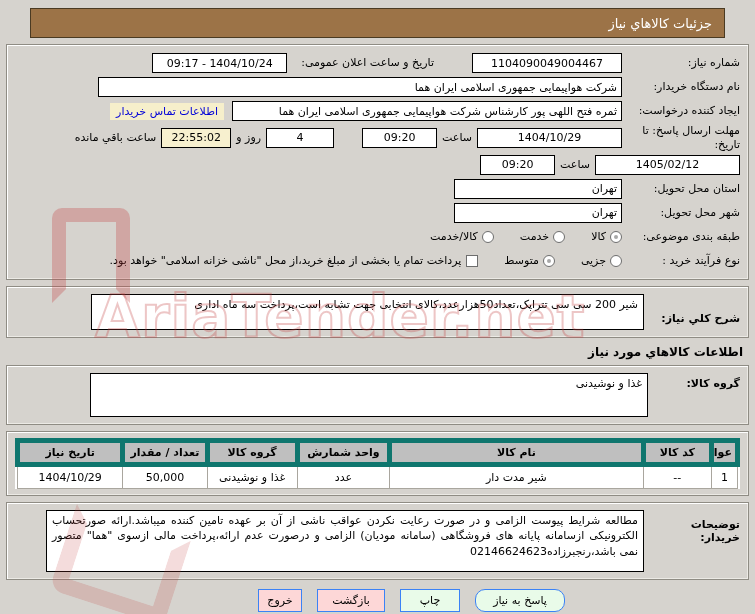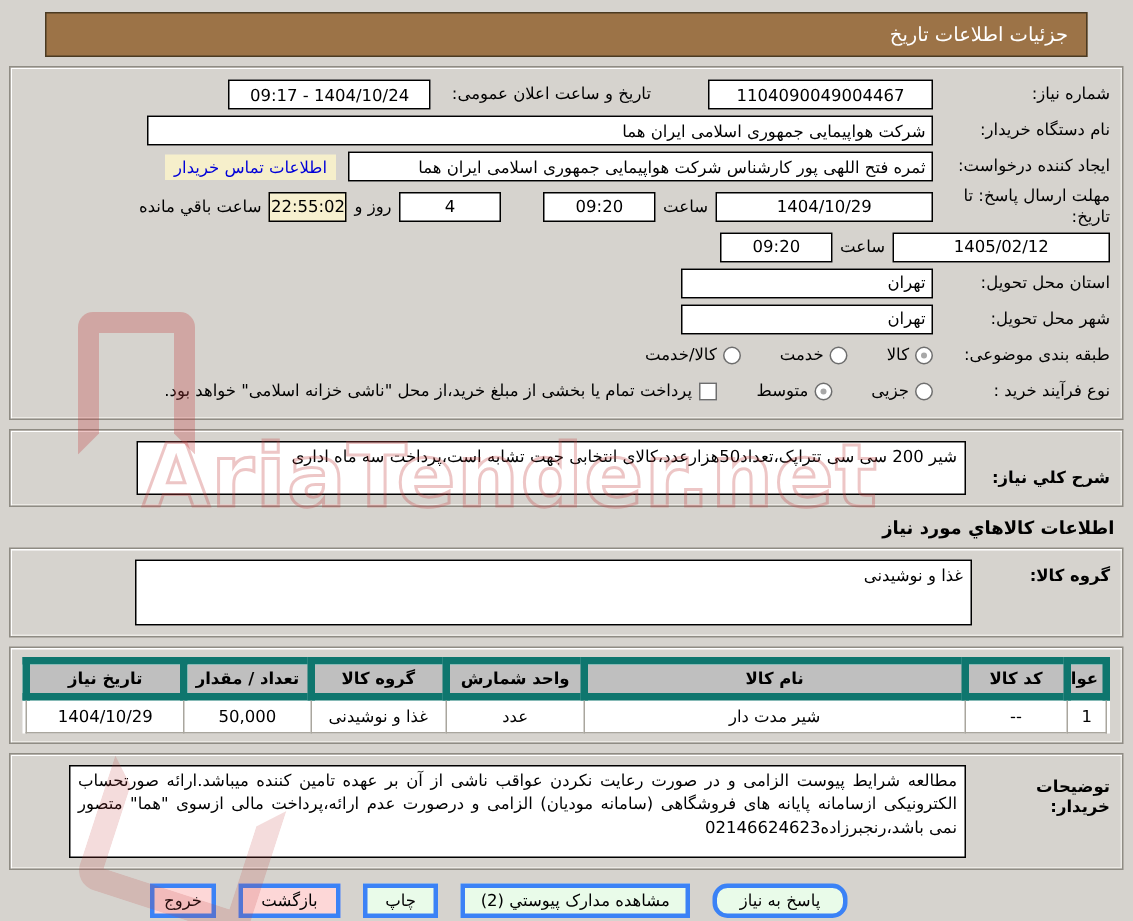--- a/index.html
+++ b/index.html
@@ -36,21 +36,21 @@
   .center { justify-content:center; }
   .w150{width:150px;} .w452{width:524px; } .w390{width:390px;}
   .w145{width:145px;} .w135{width:135px;} .w75{width:75px;}
   .w68{width:68px;} .w165{width:168px;}
   .gap38{width:38px;flex:none;} .gap28{width:28px;flex:none;} .gap8{width:8px;flex:none;}
   .contact-link {
     color:#0000d8; background:#f6efcb; padding:2px 6px; margin-right:8px;
     cursor:pointer; white-space:nowrap;
   }
   .countdown {
-    background:#f7f0cf; border:1px solid #000; height:20px; width:52px;
+    background:#f7f0cf; border:1px solid #000; height:20px; width:70px;
     display:flex; align-items:center; justify-content:center; font-size:11px;
   }
   
   .radio {
     width:12px; height:12px; border-radius:50%; background:#fff;
     border:1px solid #6e6e6e; flex:none; margin-left:4px; position:relative;
   }
   .radio.sel::after {
     content:""; position:absolute; inset:3px; border-radius:50%; background:#a8a8a8;
   }
@@ -76,26 +76,26 @@
   }
   table.goods td {
     border:1px solid #a9a69e; height:24px; text-align:center;
     padding:1px 3px; overflow:hidden; white-space:nowrap; font-size:11px;
   }
   col.c-radif{width:26px;} col.c-code{width:68px;} col.c-name{width:253px;}
   col.c-unit{width:92px;} col.c-group{width:90px;} col.c-qty{width:84px;} col.c-date{width:105px;}
   
   .btnrow { display:flex; align-items:center; margin:9px 6px 0; padding-right:184px; gap:15px; }
   .btn {
-    border:3px solid #3b82f6; height:23px; display:flex; align-items:center;
+    border:1px solid #3b82f6; height:23px; display:flex; align-items:center;
     justify-content:center; cursor:pointer; font-size:11px; white-space:nowrap;
   }
   .btn.green { background:#e9fbe9; }
   .btn.pink  { background:#fdd7d7; }
-  .b-respond{width:90px;border-radius:10px;} .b-docs{width:153px;} .b-print{width:50px;}
+  .b-respond{width:90px;border-radius:10px;} .b-docs{width:153px;} .b-print{width:60px;}
   .b-back{width:68px;} .b-exit{width:44px;}
   
   .wm { position:absolute; pointer-events:none; direction:ltr; z-index:3; }
   .wm-text {
     left:95px; top:283px; font-size:58px; font-weight:bold; letter-spacing:1px;
     color:transparent; -webkit-text-stroke:2px rgba(195,65,65,0.30);
     font-family:"DejaVu Sans", sans-serif; white-space:nowrap;
   }
   .wm-ribbon {
     left:52px; top:208px; width:78px; height:95px;
@@ -104,21 +104,21 @@
   }
   .wm-ribbon2 {
     left:60px; top:520px; width:120px; height:90px;
     border:16px solid rgba(195,65,65,0.18); border-top-color:transparent;
     transform:rotate(18deg); border-radius:0 0 14px 14px;
   }
 </style>
 </head>
 <body>
 
-<div class="titlebar">جزئیات اطلاعات تاریخ</div>
+<div class="titlebar">جزئیات کالاهاي نیاز</div>
 
 <div class="panel">
 
   <div class="frow">
     <div class="flabel">شماره نیاز:</div>
     <div class="input w150 center">1104090049004467</div>
     <div class="gap38"></div>
     <div class="flabel auto">تاریخ و ساعت اعلان عمومی:</div>
     <div class="gap8"></div>
     <div class="input w135 center">1404/10/24 - 09:17</div>
@@ -239,21 +239,20 @@
 
 <div class="panel">
   <div class="frow" style="align-items:flex-start;">
     <div class="flabel bold" style="width:96px; padding-top:8px;">توضیحات خریدار:</div>
     <div class="textbox notes-box">مطالعه شرایط پیوست الزامی و در صورت رعایت نکردن عواقب ناشی از آن بر عهده تامین کننده میباشد.ارائه صورتحساب الکترونیکی ازسامانه پایانه های فروشگاهی (سامانه مودیان) الزامی و درصورت عدم ارائه،پرداخت مالی ازسوی "هما" متصور نمی باشد،رنجبرزاده02146624623</div>
   </div>
 </div>
 
 <div class="btnrow">
   <div class="btn green b-respond">پاسخ به نیاز</div>
-  <div class="btn green b-docs">مشاهده مدارک پیوستي (2)</div>
   <div class="btn green b-print">چاپ</div>
   <div class="btn pink b-back">بازگشت</div>
   <div class="btn pink b-exit">خروج</div>
 </div>
 
 <div class="wm wm-ribbon"></div>
 <div class="wm wm-ribbon2"></div>
 <div class="wm wm-text">AriaTender.net</div>
 
 </body></html>

